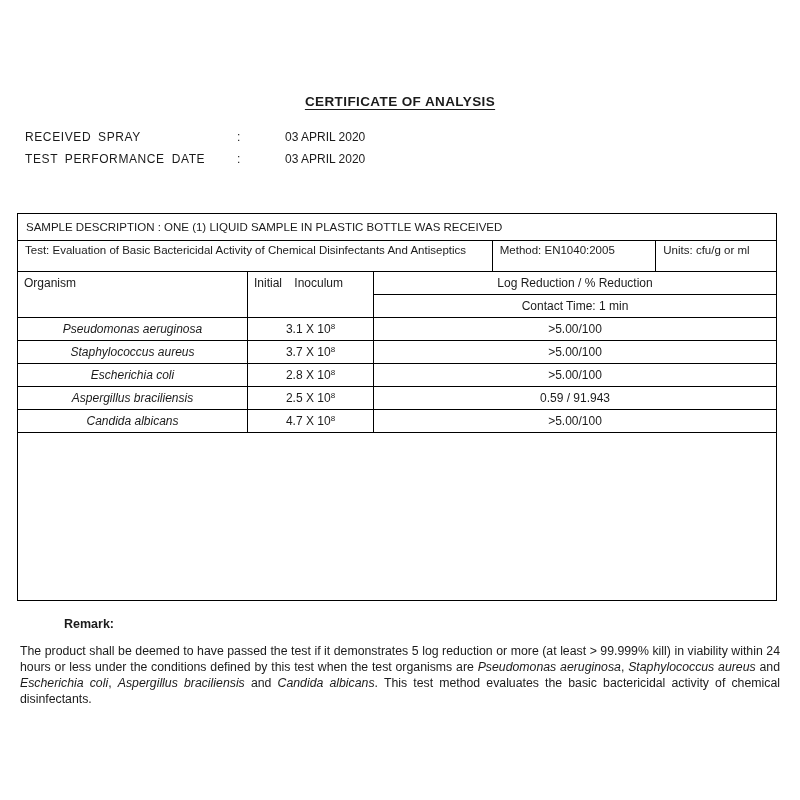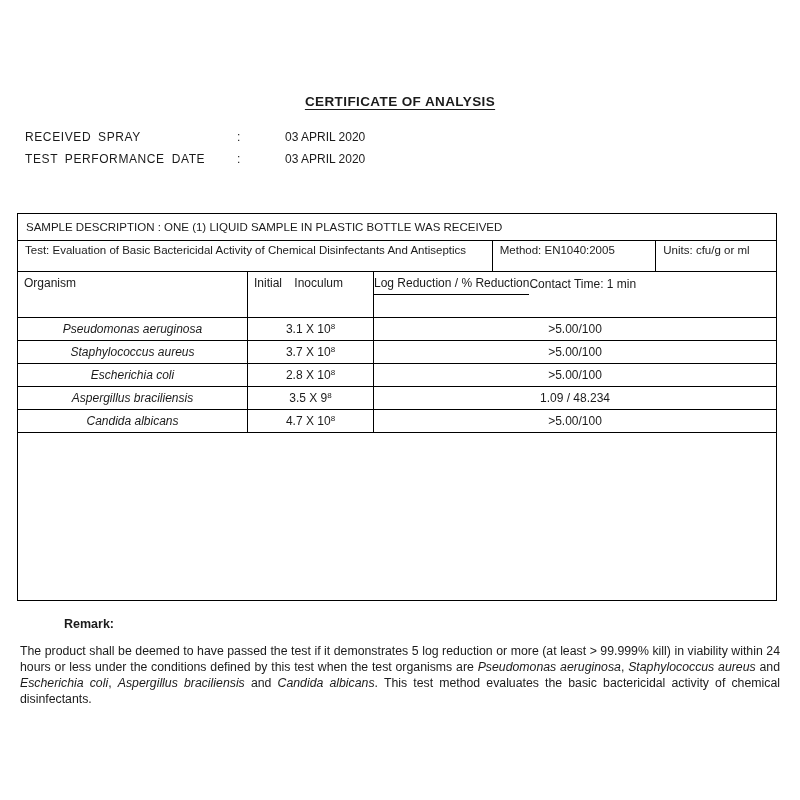--- a/index.html
+++ b/index.html
@@ -47,21 +47,21 @@
   .r-test { height: 31px; }
   .r-test .cell { padding: 2px 7px 0 7px; line-height: 14px; }
   .c-test  { width: 476px; border-right: 1px solid #000; }
   .c-method{ width: 164px; border-right: 1px solid #000; }
   .c-units { width: 120px; }
   .r-results { height: 74px; align-items: center; padding-left: 9px; font-size: 12px; }
 
   .r-header { height: 46px; font-size: 12px; }
   .col-organism { width: 230px; border-right: 1px solid #000; padding: 4px 0 0 6px; }
   .col-inoculum { width: 126px; border-right: 1px solid #000; padding: 4px 0 0 6px; word-spacing: 9px; }
-  .col-logred { flex: 1; display: flex; flex-direction: row; }
+  .col-logred { flex: 1; display: flex; flex-direction: column; }
   .col-logred .sub { height: 23px; display: flex; align-items: center; justify-content: center; }
   .col-logred .sub:first-child { border-bottom: 1px solid #000; }
 
   .r-data { height: 23px; font-size: 12px; }
   .r-data .cell { display: flex; align-items: center; justify-content: center; }
   .d-organism { width: 230px; border-right: 1px solid #000; font-style: italic; }
   .d-inoculum { width: 126px; border-right: 1px solid #000; }
   .d-result { flex: 1; }
   .d-inoculum sup { font-size: 8px; line-height: 1; margin-top: -4px; }
 
@@ -144,24 +144,24 @@
     <div class="cell d-inoculum">
         <span>2.8 X 10</span>
         <sup>8</sup>
       </div>
     <div class="cell d-result">&gt;5.00/100</div>
   </div>
 
   <div class="mt-row r-data">
     <div class="cell d-organism">Aspergillus braciliensis</div>
     <div class="cell d-inoculum">
-        <span>3.5 X 9</span>
+        <span>2.5 X 10</span>
         <sup>8</sup>
       </div>
-    <div class="cell d-result">1.09 / 48.234</div>
+    <div class="cell d-result">0.59 / 91.943</div>
   </div>
 
   <div class="mt-row r-data">
     <div class="cell d-organism">Candida albicans</div>
     <div class="cell d-inoculum">
         <span>4.7 X 10</span>
         <sup>8</sup>
       </div>
     <div class="cell d-result">&gt;5.00/100</div>
   </div>

